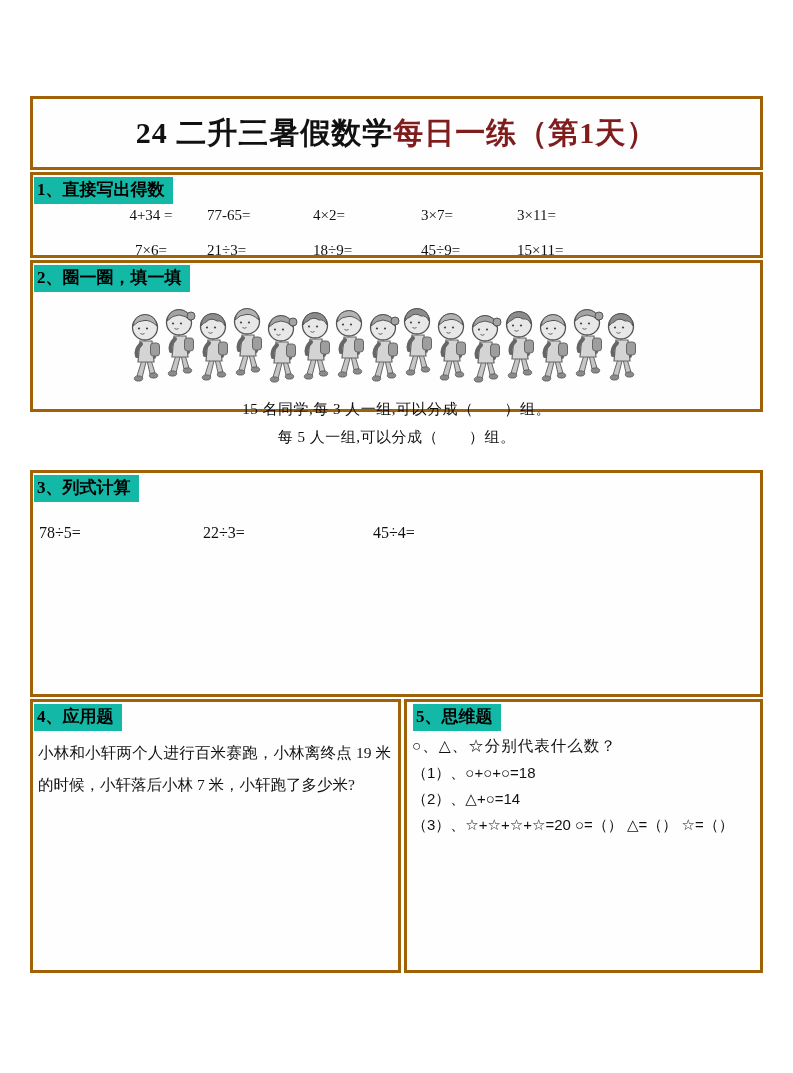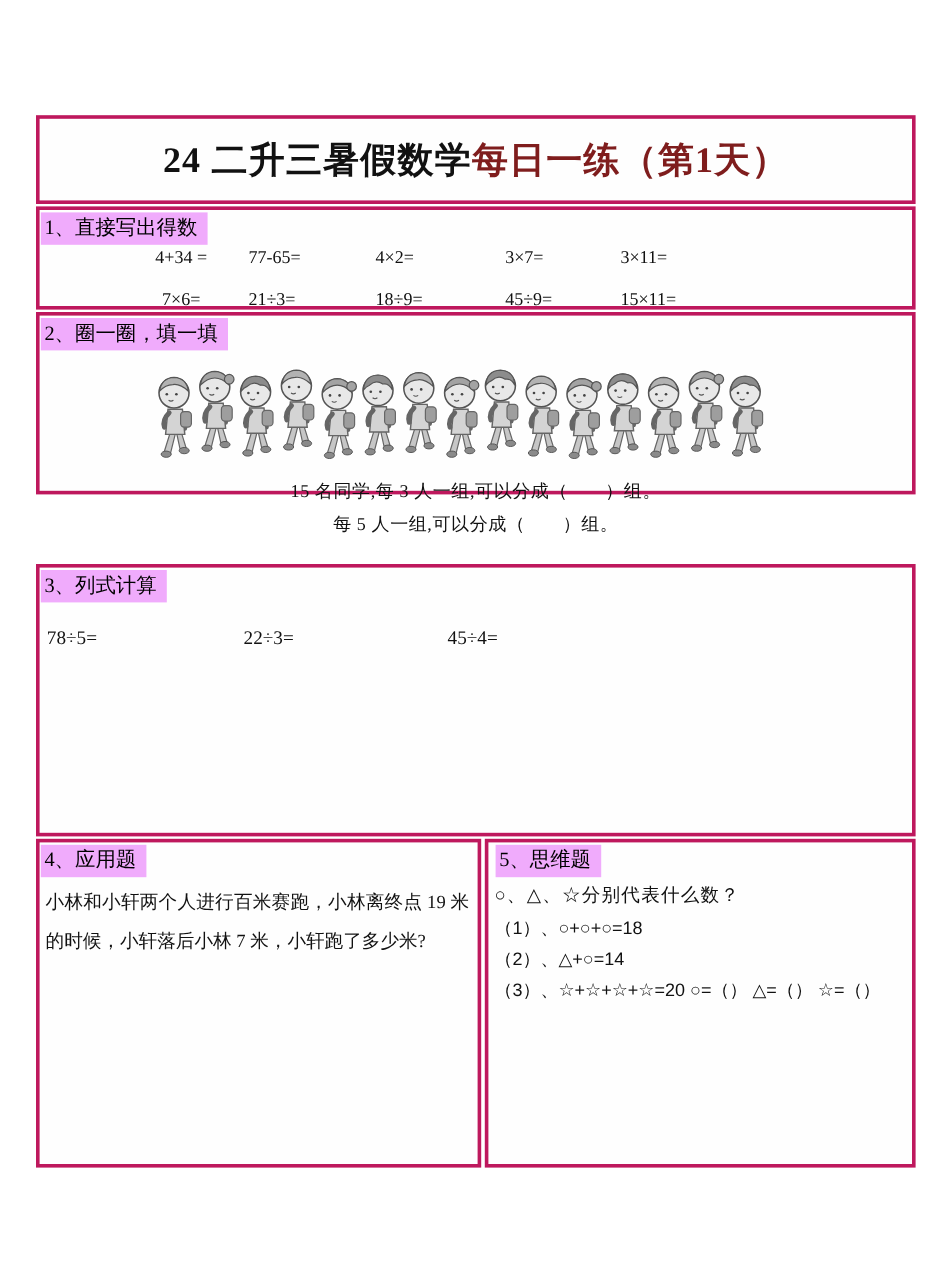--- a/index.html
+++ b/index.html
@@ -7,43 +7,43 @@
   .page {
     position:relative;
     width:793px; height:1073px;
     background:#ffffff;
     font-family:"Liberation Serif","DejaVu Serif",serif;
     color:#111;
     overflow:hidden;
   }
   .box {
     position:absolute;
-    border:3px solid #be185d;
+    border:3px solid #a16207;
     background:#fefefe;
   }
   .title-box { left:30px; top:96px;  width:733px; height:74px; }
   .sec1      { left:30px; top:172px; width:733px; height:86px;  }
   .sec2      { left:30px; top:260px; width:733px; height:152px; }
   .sec3      { left:30px; top:470px; width:733px; height:227px; }
   .sec4      { left:30px; top:699px; width:371px; height:274px; }
   .sec5      { left:404px; top:699px; width:359px; height:274px; }
 
   .title {
     width:100%; height:100%;
     display:flex; align-items:center; justify-content:center;
     font-size:30px; font-weight:bold; letter-spacing:1px;
     white-space:nowrap;
   }
   .title .red { color:#7f1d1d;font-family:Liberation Serif, serif; }
 
   .hl {
     display:inline-block;
-    background:#f0abfc;
+    background:#14b8a6;
     color:#000;
-    font-weight:normal;
+    font-weight:bold;
     font-size:17px;
     line-height:1.35;
     padding:2px 8px 2px 3px;
     margin:2px 0 0 1px;
     white-space:nowrap;
   }
 
   
   .calc-row {
     display:flex;

